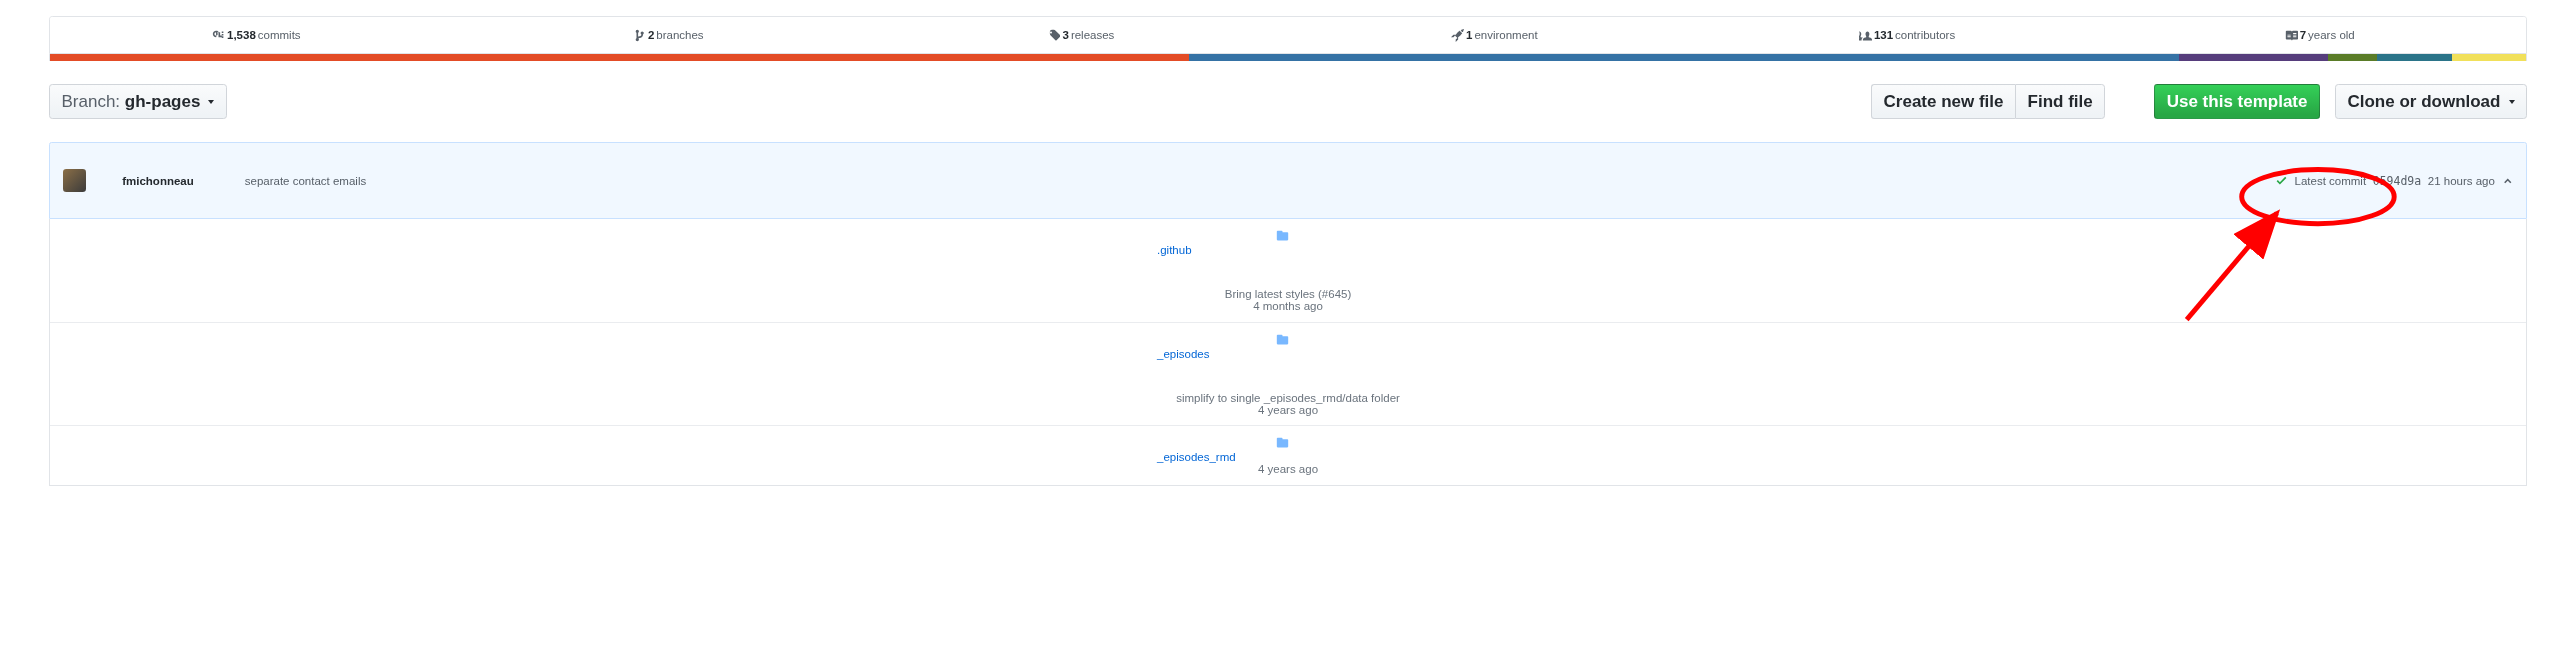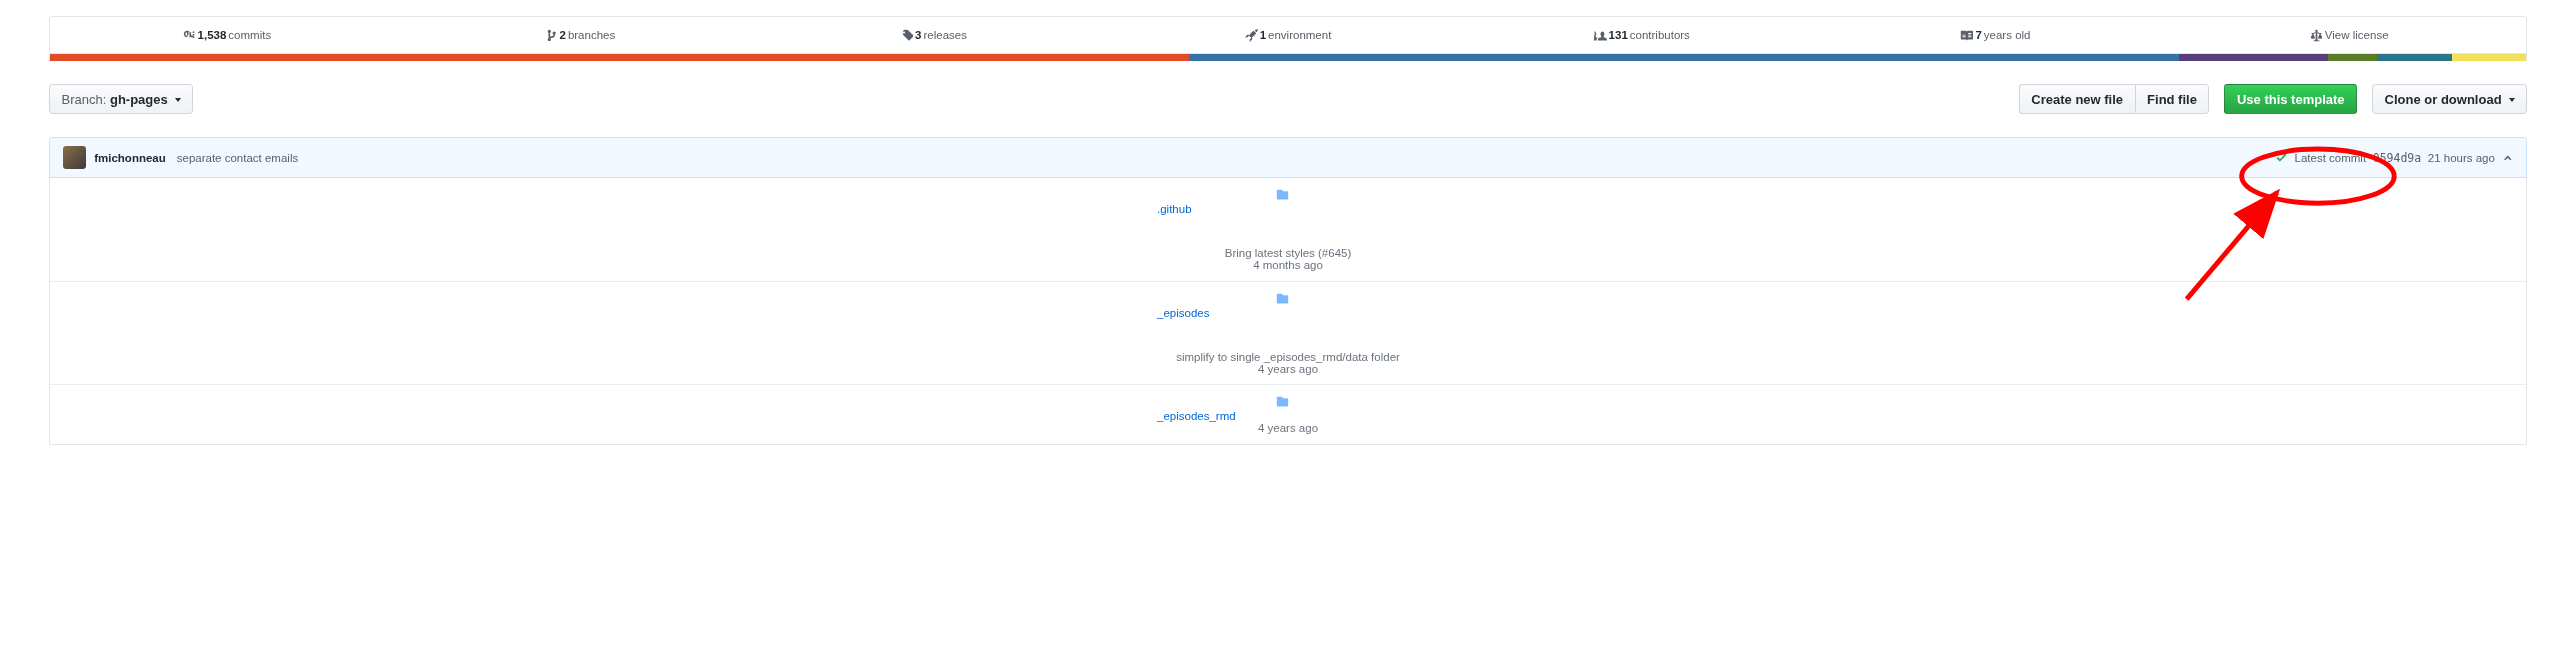--- a/index.html
+++ b/index.html
@@ -41,21 +41,21 @@
     display: flex;
     justify-content: space-between;
     align-items: center;
     margin-top: 23px;
   }
   .branch-select, .btn {
     border: 0.8px solid #d1d5da;
     background: linear-gradient(-180deg, #fafbfc, #eff3f6 90%);
     border-radius: 3.3px;
     padding: 6.6px 11.5px;
-    font-size: 13px;
+    font-size: 17px;
     cursor: pointer;
     color: #24292e;
     font-weight: 600;
   }
   .branch-select .bl { font-weight: 400; color: #586069; }
   .caret {
     display: inline-block;
     width: 0; height: 0;
     border-left: 3.3px solid transparent;
     border-right: 3.3px solid transparent;
@@ -65,48 +65,50 @@
   }
   .btn-group { display: flex; gap: 15px; align-items: center; }
   .btn-seg { display: flex; }
   .btn-seg .btn { border-radius: 0; border-right-width: 0; }
   .btn-seg .btn:first-child { border-radius: 3.3px 0 0 3.3px; }
   .btn-seg .btn:last-child  { border-radius: 0 3.3px 3.3px 0; border-right-width: 0.8px; text-align: center; }
   .btn-primary {
     background: linear-gradient(-180deg, #34d058, #28a745 90%);
     border-color: rgba(27,31,35,.3);
     color: #fff;
+    margin-left: 34px;
   }
 
   
   .annot {
     position: absolute;
     pointer-events: none;
   }
   .annot-arrow-line {
     stroke: red; stroke-width: 6;
   }
   .annot-arrow-head { fill: red; }
 
   
   .commit-bar {
     margin-top: 23px;
     border: 0.8px solid #c8e1ff;
     background: #f1f8ff;
-    padding: 8px 13px;
+    padding: 26px 13px;
     display: flex;
     align-items: center;
     border-radius: 2.5px 2.5px 0 0;
+    gap: 28px;
   }
   .commit-bar .avatar {
     width: 23px; height: 23px; border-radius: 3.3px; margin-right: 8.2px;
     background: linear-gradient(135deg,#8b6f47,#3b3b3b);
   }
   .commit-bar .author { font-weight: 600; color: #24292e; }
-  .commit-bar .msg { color: #586069; margin-left: 11px; }
+  .commit-bar .msg { color: #586069; margin-left: 23px; }
   .commit-bar .right { margin-left: auto; display: flex; align-items: center; gap: 6.6px; color: #586069;}
   .commit-bar .right svg.check { fill: #28a745; }
   .commit-bar .hash { font-family: SFMono-Regular, Consolas, monospace; color:#586069;}
   .commit-bar .chev { cursor: pointer; fill: #586069; }
 
   
   .file-list { border: 0.8px solid #e1e4e8; border-top: none; }
   .file-row {
     display: flex;
     align-items: center;
@@ -164,26 +166,20 @@
         </svg>
       <span class="num">131</span>
       <span class="lbl">contributors</span>
     </div>
     <div class="stat">
       <svg width="13" height="13" viewBox="0 0 16 16">
           <path d="M3 5h4v1H3V5zm0 3h4V7H3v1zm0 2h4V9H3v1zm11-5h-4v1h4V5zm0 2h-4v1h4V7zm0 2h-4v1h4V9zm2-6v9c0 .55-.45 1-1 1H9.5l-1 1-1-1H2c-.55 0-1-.45-1-1V3c0-.55.45-1 1-1h5.5l1 1 1-1H15c.55 0 1 .45 1 1z"></path>
         </svg>
       <span class="num">7</span>
       <span class="lbl">years old</span>
-    </div>
-    <div class="stat">
-      <svg width="13" height="13" viewBox="0 0 14 16">
-          <path d="M7 4c-.83 0-1.5-.67-1.5-1.5S6.17 1 7 1s1.5.67 1.5 1.5S7.83 4 7 4zm7 6c0 1.11-.89 2-2 2h-1c-1.11 0-2-.89-2-2l2-4h-1c-.55 0-1-.45-1-1H8v8c.42 0 1 .45 1 1h1c.42 0 1 .45 1 1H3c0-.55.58-1 1-1h1c0-.55.58-1 1-1V5h-.98C5 5.55 4.57 6 4 6H3l2 4c0 1.11-.89 2-2 2H2c-1.11 0-2-.89-2-2l2-4H1V5h3c0-.55.45-1 1-1h4c.55 0 1 .45 1 1h3v1h-1l2 4z"></path>
-        </svg>
-      <span class="lbl">View license</span>
     </div>
   </div>
 
   <div class="lang-bar" id="lang-bar">
       <div class="lang-seg" style="background: rgb(227, 76, 38); width: 46%;"></div>
       <div class="lang-seg" style="background: rgb(53, 114, 165); width: 40%;"></div>
       <div class="lang-seg" style="background: rgb(86, 61, 124); width: 6%;"></div>
       <div class="lang-seg" style="background: rgb(90, 124, 40); width: 2%;"></div>
       <div class="lang-seg" style="background: rgb(43, 116, 137); width: 3%;"></div>
       <div class="lang-seg" style="background: rgb(241, 224, 90); width: 3%;"></div>

